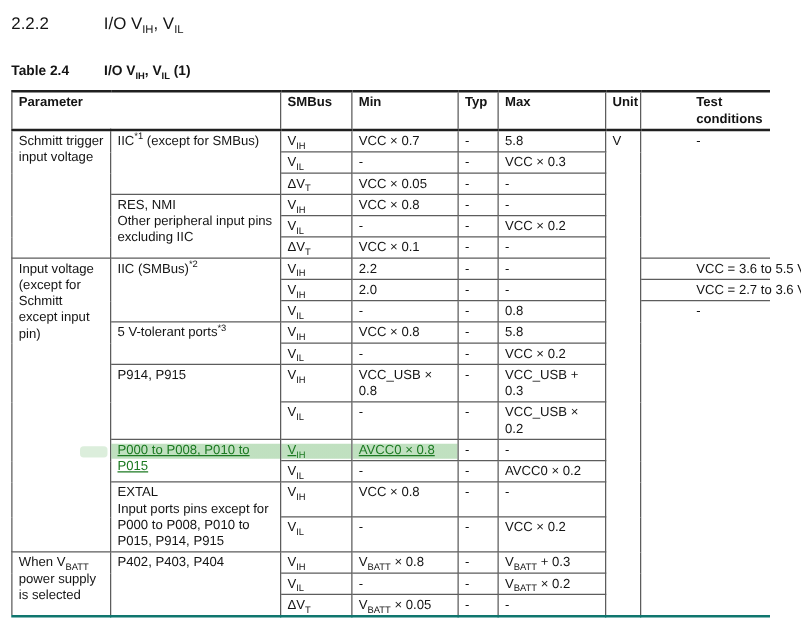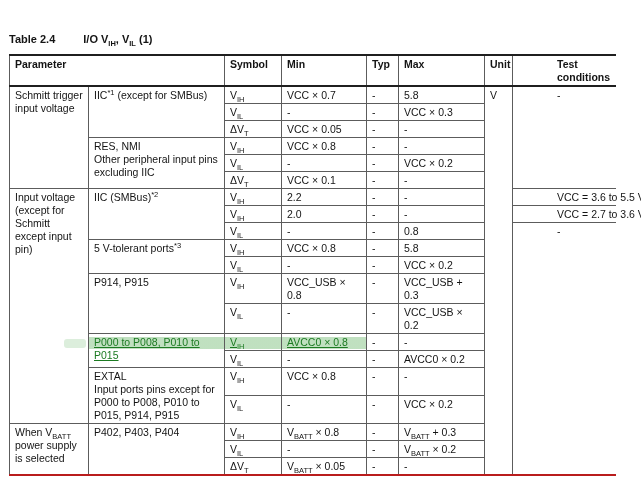--- a/index.html
+++ b/index.html
@@ -14,21 +14,21 @@
   .sec-head sub{font-size:9px;}
 
   
   .tbl-cap{display:flex;gap:28px;font-weight:bold;font-size:11px;margin-top:25px;}
   .tbl-cap sub{font-size:7.5px;}
   .conds{font-size:10.5px;margin-top:4px;letter-spacing:0;}
 
   
   table{
     border-collapse:collapse;table-layout:fixed;width:606px;margin-top:9px;
-    font-size:10.5px;border-bottom:2px solid #b91c1c;
+    font-size:10.5px;border-bottom:2px solid #0f766e;
   }
   th,td{
     border:1px solid #5c5c5c;padding:2px 5px 1px 5px;vertical-align:top;
     text-align:left;font-weight:normal;line-height:13px;overflow:visible;
   }
   thead th{
     font-weight:bold;border-top:2px solid #1f1f1f;border-bottom:2px solid #1f1f1f;
     height:17px;
   }
   tbody tr{height:17px;margin-left:40px;}
@@ -47,20 +47,24 @@
   td.hl-param::before{
     content:"";position:absolute;left:-25px;top:5px;width:22px;height:9px;
     background:rgba(140,199,140,0.30);border-radius:3px;
   }
 </style>
 </head>
 <body>
 
 <div class="page">
 
+  <div class="sec-head">
+    <span>2.2.2</span>
+    <span>I/O V<sub>IH</sub>, V<sub>IL</sub></span>
+  </div>
 
   <div class="tbl-cap">
     <span>Table 2.4</span>
     <span>I/O V<sub>IH</sub>, V<sub>IL</sub> (1)</span>
   </div>
 
 
   <table>
     <colgroup id="cols">
         <col style="width: 79px;">
@@ -68,21 +72,21 @@
         <col style="width: 57px;">
         <col style="width: 85px;">
         <col style="width: 32px;">
         <col style="width: 86px;">
         <col style="width: 28px;">
         <col style="width: 103px;">
       </colgroup>
     <thead>
       <tr id="head-row">
           <th colspan="2">Parameter</th>
-          <th>Symbol</th>
+          <th>SMBus</th>
           <th>Min</th>
           <th>Typ</th>
           <th>Max</th>
           <th>Unit</th>
           <th>Test conditions</th>
         </tr>
     </thead>
     <tbody id="body-rows">
         <tr>
           <td rowspan="6">Schmitt trigger input voltage</td>

